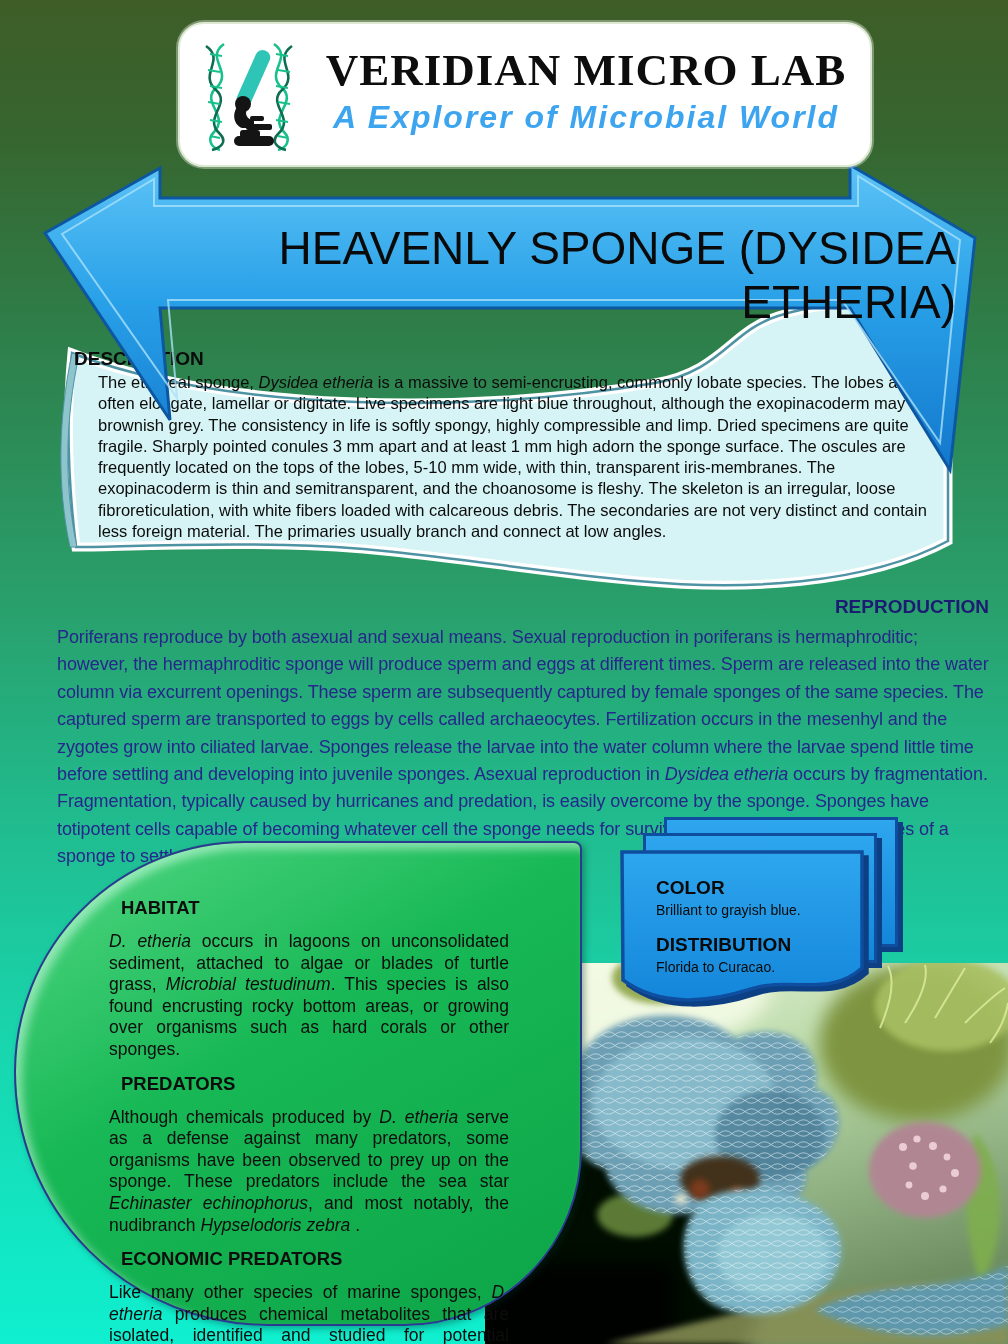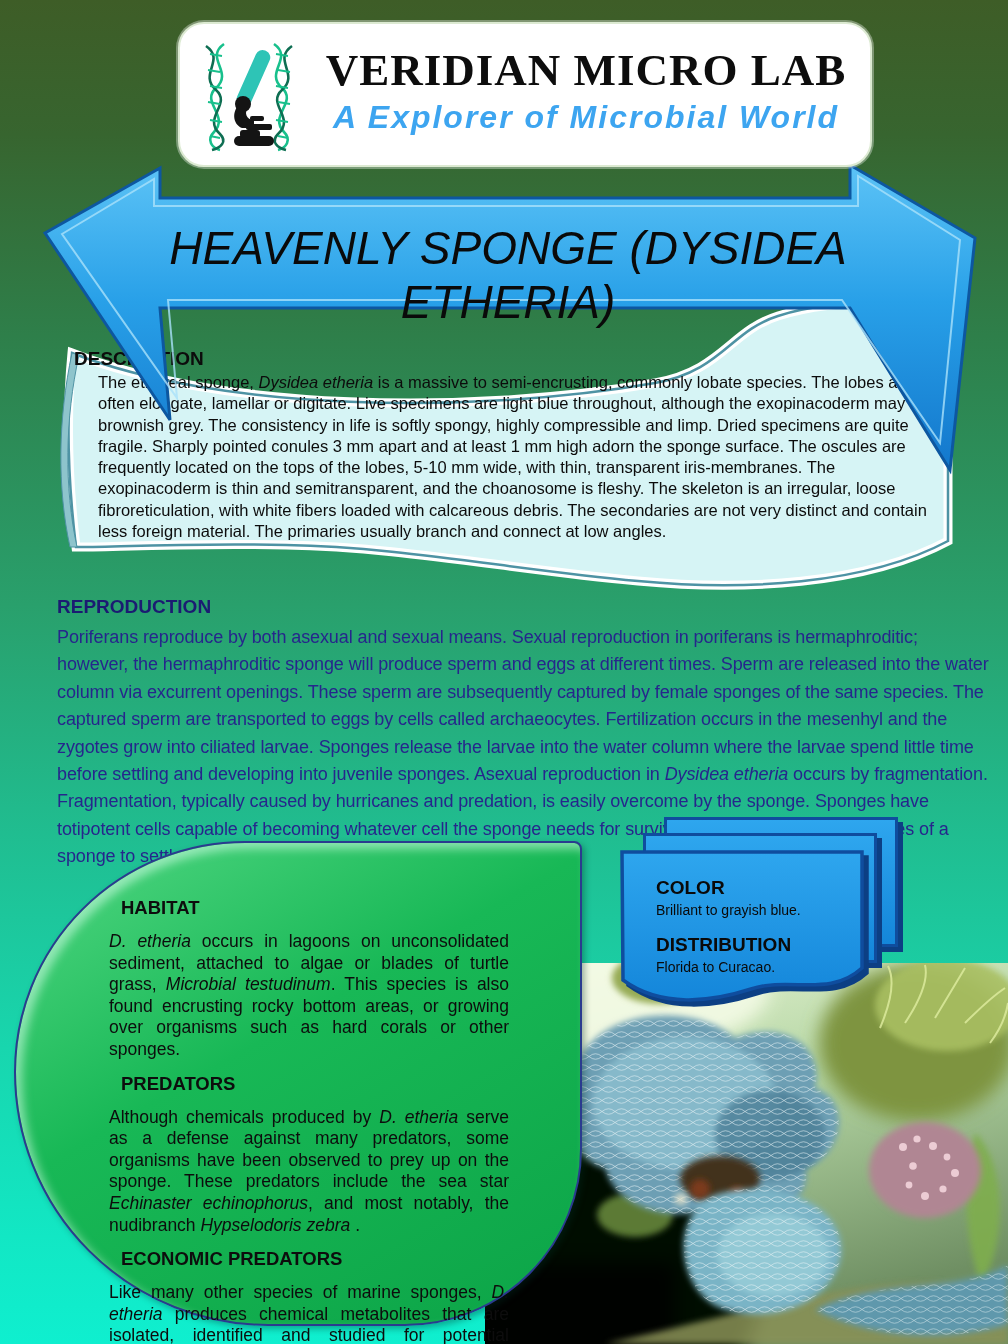--- a/index.html
+++ b/index.html
@@ -11,31 +11,31 @@
   
   .header-card{left:178px;top:22px;width:690px;height:141px;background:#fff;
     border-radius:26px;border:2px solid #dcead2;z-index:7;box-shadow:0 0 0 2px rgba(255,255,255,.35);}
   .logo{left:10px;top:8px;width:118px;height:124px;}
   .header-text{left:132px;top:20px;width:548px;text-align:center;}
   .brand-title{font-family:"Liberation Serif",serif;font-weight:700;font-size:45px;color:#0d0d0d;letter-spacing:1px;line-height:52px;}
   .brand-subtitle{font-style:italic;font-weight:700;font-size:32px;color:#3da5f0;letter-spacing:2px;margin-top:3px;}
 
   
   .banner-svg{left:0;top:163px;width:1008px;height:330px;z-index:6;}
-  .banner-title{left:60px;top:221px;width:896px;text-align:center;font-size:46px;color:#0a0a0a;z-index:6;letter-spacing:0px;font-style:italic;}
+  .banner-title{left:60px;top:221px;width:896px;text-align:right;font-size:46px;color:#0a0a0a;z-index:6;letter-spacing:0px;}
 
   
   .desc-svg{left:30px;top:295px;width:935px;height:302px;z-index:5;}
   .desc-content{left:66px;top:348px;width:872px;z-index:5;color:#0c0c0c;}
   .desc-heading{font-weight:700;font-size:19px;margin-left:8px;}
   .desc-body{margin-left:32px;margin-top:2px;font-size:16.5px;line-height:21.3px;}
 
   
   .repro{left:57px;top:596px;width:932px;z-index:1;}
-  .repro-heading{font-weight:700;font-size:19px;color:#1b1b72;margin-bottom:6px;}
+  .repro-heading{font-weight:700;font-size:19px;color:#1b1b72;margin-bottom:6px;text-align:right;}
   .repro-body{font-size:18px;line-height:27.4px;color:#26268c;letter-spacing:-.1px;}
 
   
   .green-blob{left:14px;top:841px;width:564px;height:481px;z-index:3;
     border-radius:300px 10px 230px 330px;
     background:linear-gradient(150deg,#53d884 0%,#18b856 42%,#0ca447 100%);
     border:2px solid #2a3b8f;
     box-shadow:inset 6px 6px 10px rgba(215,255,235,.55), 3px 3px 6px rgba(0,45,35,.35);}
   .blob-text{left:95px;top:44px;width:400px;color:#0d0d0d;}
   .blob-text h4{margin:12px;font-size:18.5px;font-weight:700;line-height:22px;}

